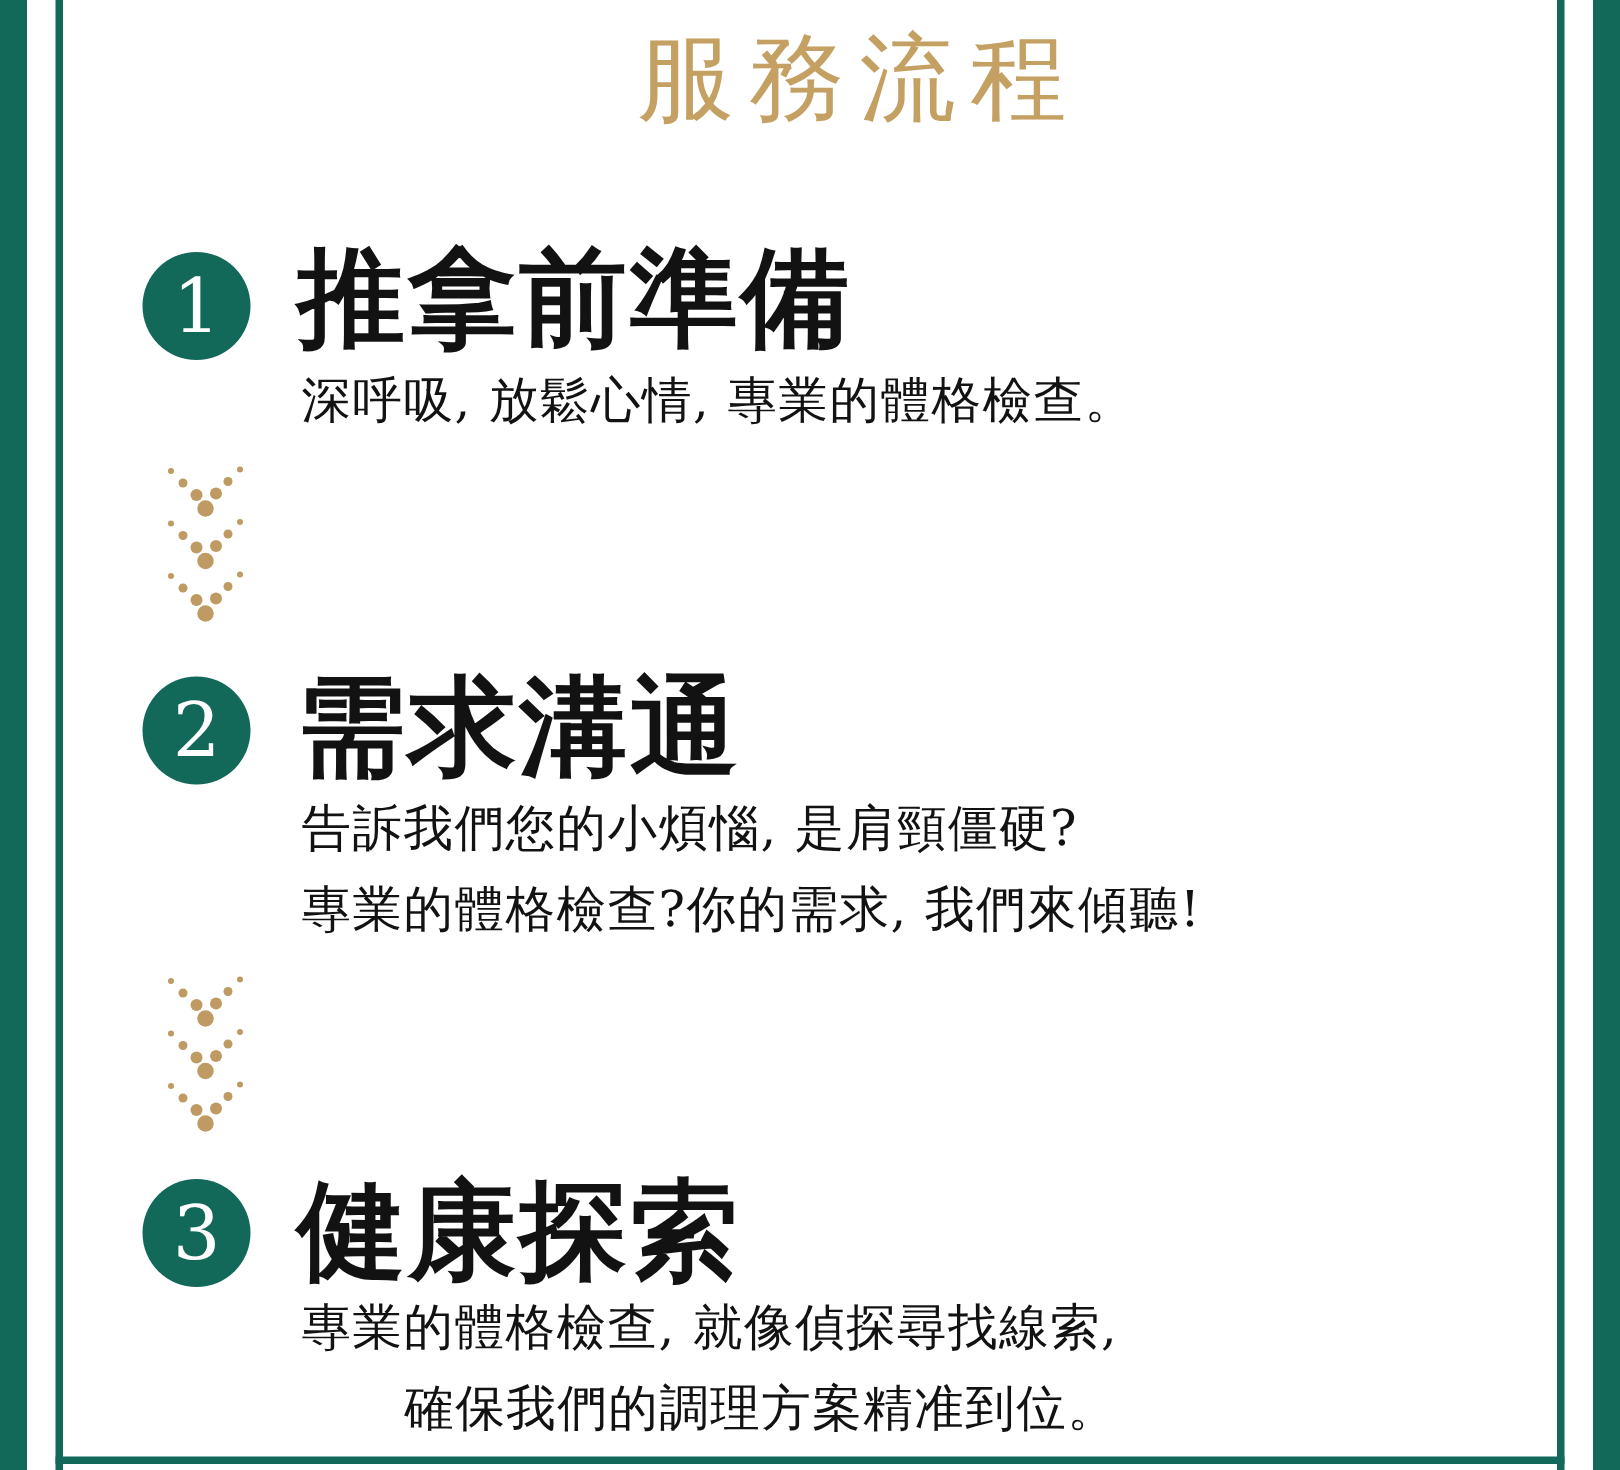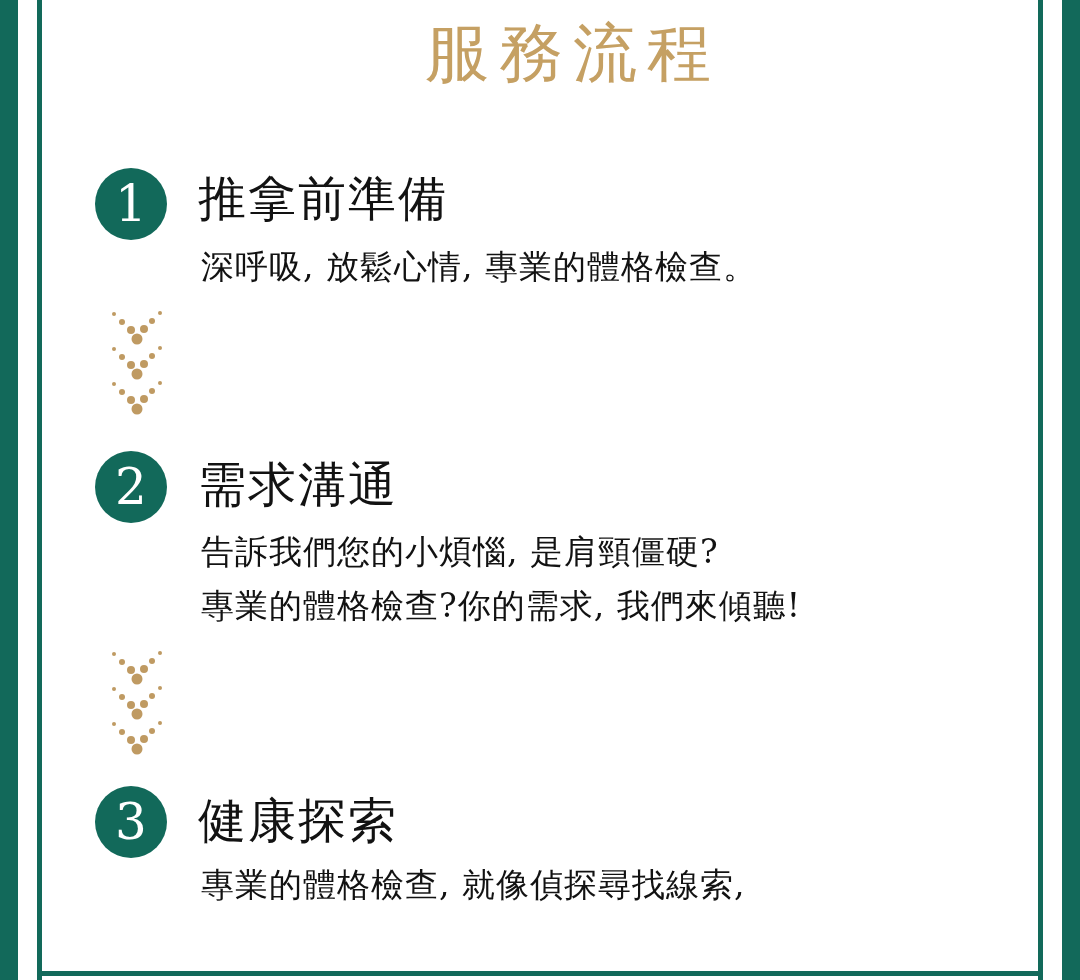--- a/index.html
+++ b/index.html
@@ -31,21 +31,21 @@
   }
   
   .badge{
     position:absolute;left:95px;width:72px;height:72px;border-radius:50%;
     background:var(--green,#12695a);color:#ffffff;
     display:flex;align-items:center;justify-content:center;
     font-size:50px;font-weight:400;
   }
   .step-title{
     position:absolute;left:198px;
-    font-size:48px;line-height:80px;font-weight:normal;color:var(--text,#121212);
+    font-size:72px;line-height:80px;font-weight:bold;color:var(--text,#121212);
     letter-spacing:2px;white-space:nowrap;
   }
   .step-desc{
     position:absolute;left:201px;
     font-size:33px;line-height:54px;color:var(--text,#121212);
     letter-spacing:1px;white-space:nowrap;
   }
   .badge-1{top:168px;} .title-1{top:158px;} .desc-1{top:240px;}
   .badge-2{top:451px;} .title-2{top:444px;} .desc-2{top:525px;}
   .badge-3{top:786px;} .title-3{top:780px;} .desc-3{top:858px;text-align:right;}
@@ -142,13 +142,14 @@
     <circle cx="27" cy="29" r="5.5"></circle>
   </g>
 </svg>
 
 <div class="badge badge-3">
   <span>3</span>
 </div>
 <div class="step-title title-3">健康探索</div>
 <div class="step-desc desc-3">
   <div>專業的體格檢查, 就像偵探尋找線索,</div>
+  <div>確保我們的調理方案精准到位。</div>
 </div>
 
 </body></html>

